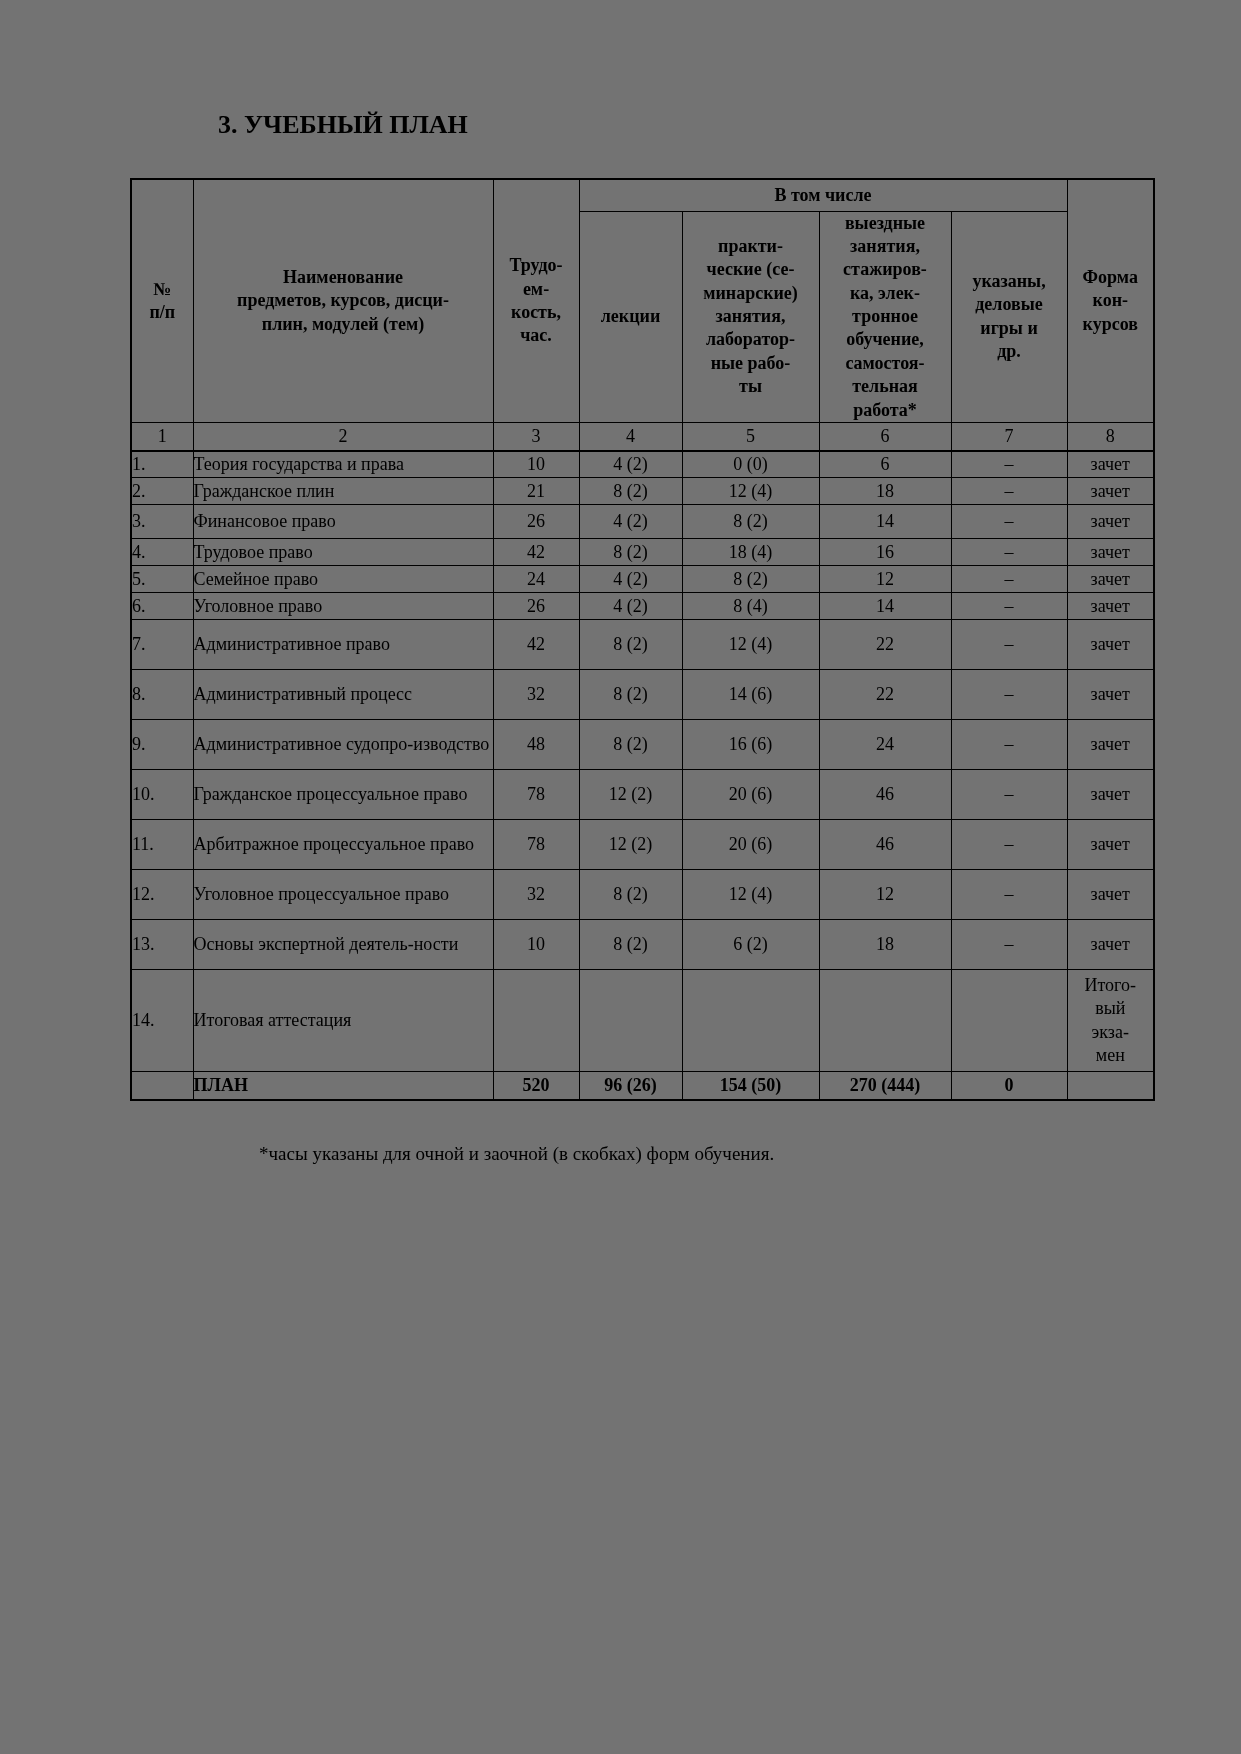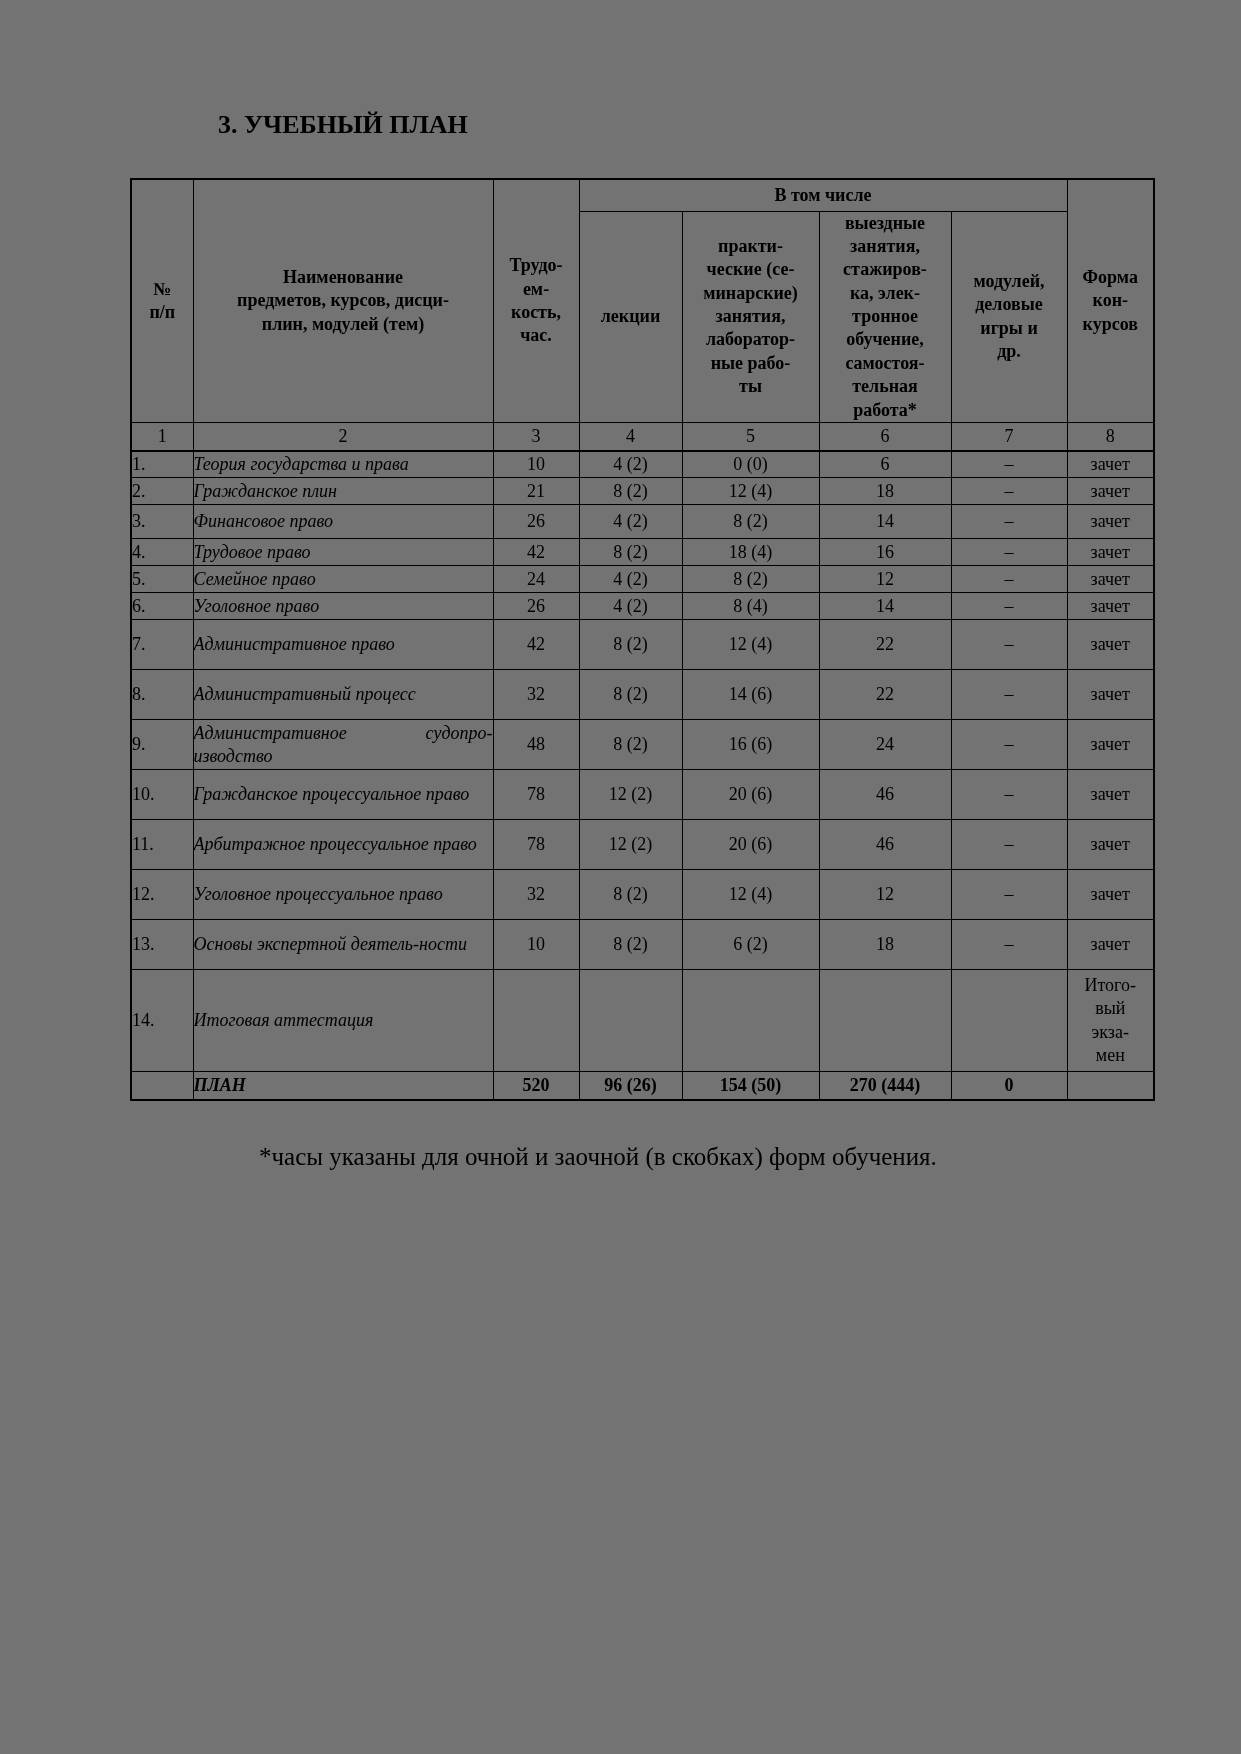--- a/index.html
+++ b/index.html
@@ -53,31 +53,31 @@
   tr.h-nums td { text-align: center; border-bottom: 2px solid #000; }
   th.group     { border-bottom: 2px solid #000; }
 
   tr.r-s   { height: 27px; }
   tr.r-m   { height: 34px; }
   tr.r-t   { height: 50px; }
   tr.r-x   { height: 102px; }
   tr.r-tot { height: 28px; font-weight: bold; }
 
   td.num  { text-align: left; padding-left: 8px; }
-  td.name { text-align: justify; padding-left: 13px; padding-right: 16px; line-height: 1.25; font-style: italic; }
+  td.name { text-align: justify; padding-left: 13px; padding-right: 16px; line-height: 1.25; }
   td.val  { text-align: center; }
   td.t    { vertical-align: top; padding-top: 3px; }
   td.b    { vertical-align: bottom; padding-bottom: 5px; }
   td.pre  { white-space: pre-line; line-height: 1.3; padding-top: 2px; }
 
   .footnote {
     position: absolute;
     left: 259px;
     top: 1143px;
-    font-size: 25px;
+    font-size: 19px;
     white-space: nowrap;
   }
 </style>
 </head>
 <body>
 
 <div class="page">
 
   <div class="doc-title">3. УЧЕБНЫЙ ПЛАН</div>
 
@@ -119,21 +119,21 @@
 ты</th>
         <th>выездные
 занятия,
 стажиров-
 ка, элек-
 тронное
 обучение,
 самостоя-
 тельная
 работа*</th>
-        <th>модулей,
+        <th>указаны,
 деловые
 игры и
 др.</th>
       </tr>
       <tr class="h-nums">
         <td>1</td>
         <td>2</td>
         <td>3</td>
         <td>4</td>
         <td>5</td>

